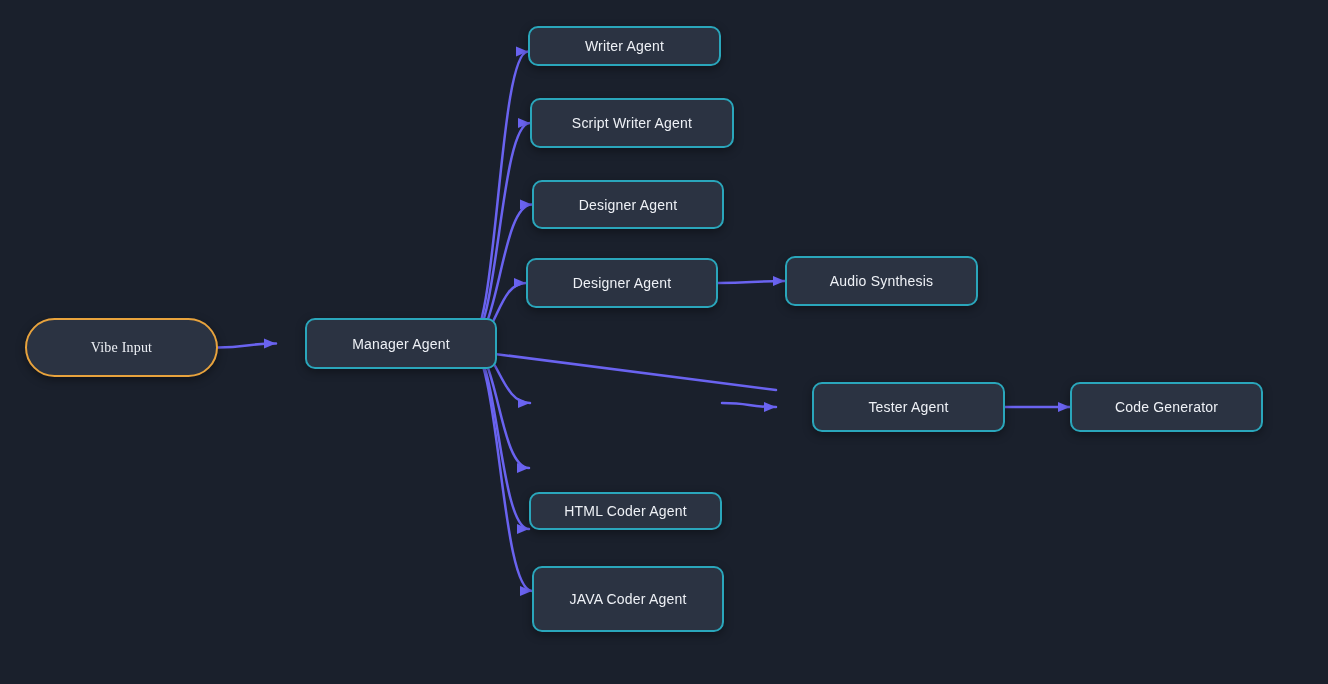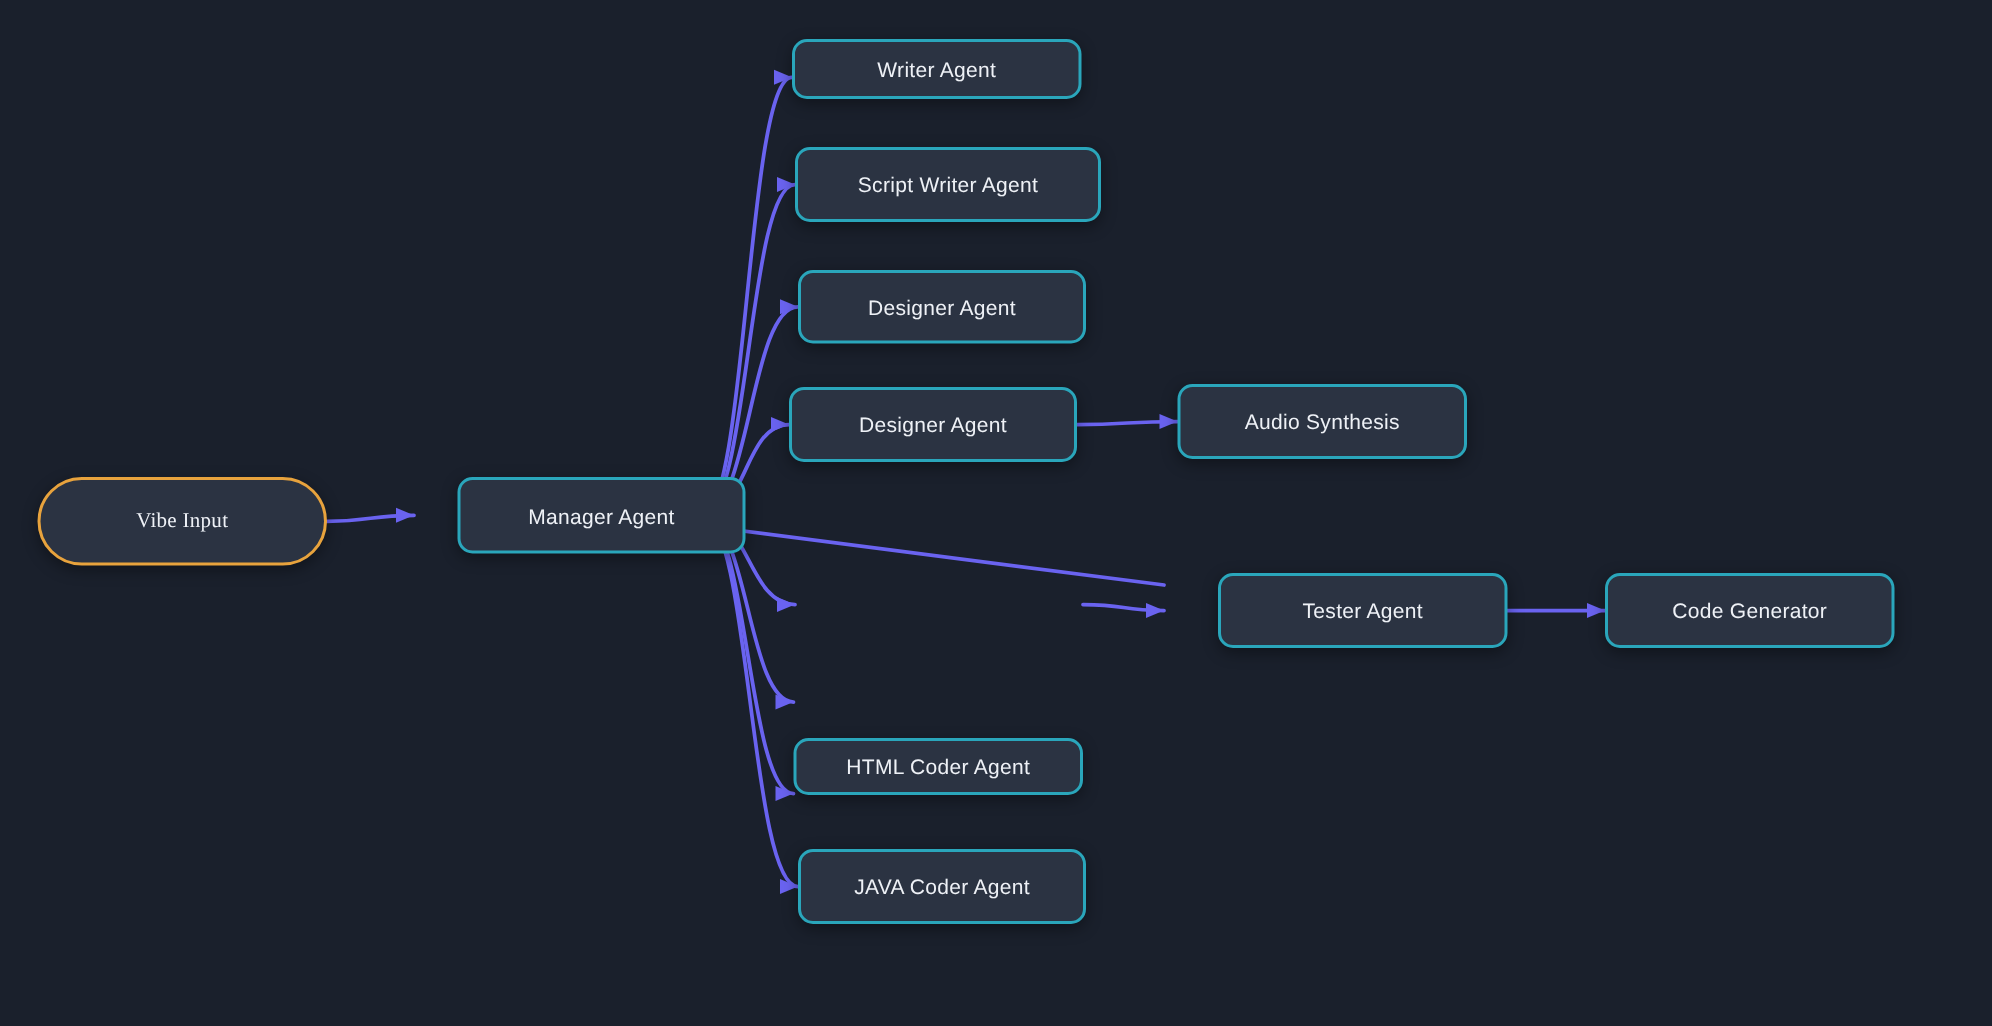--- a/index.html
+++ b/index.html
@@ -122,17 +122,17 @@
 
   <div class="node" style="left:1070px; top:382px; width:193px; height:50px;">
     <span class="node-label">Code Generator</span>
   </div>
 
 
   <div class="node" style="left:529px; top:492px; width:193px; height:38px;align-items:center;">
     <span class="node-label">HTML Coder Agent</span>
   </div>
 
-  <div class="node" style="left:532px; top:566px; width:192px; height:50px;">
+  <div class="node" style="left:532px; top:566px; width:192px; height:66px;">
     <span class="node-label">JAVA Coder Agent</span>
   </div>
 
 </div>
 
 </body></html>

